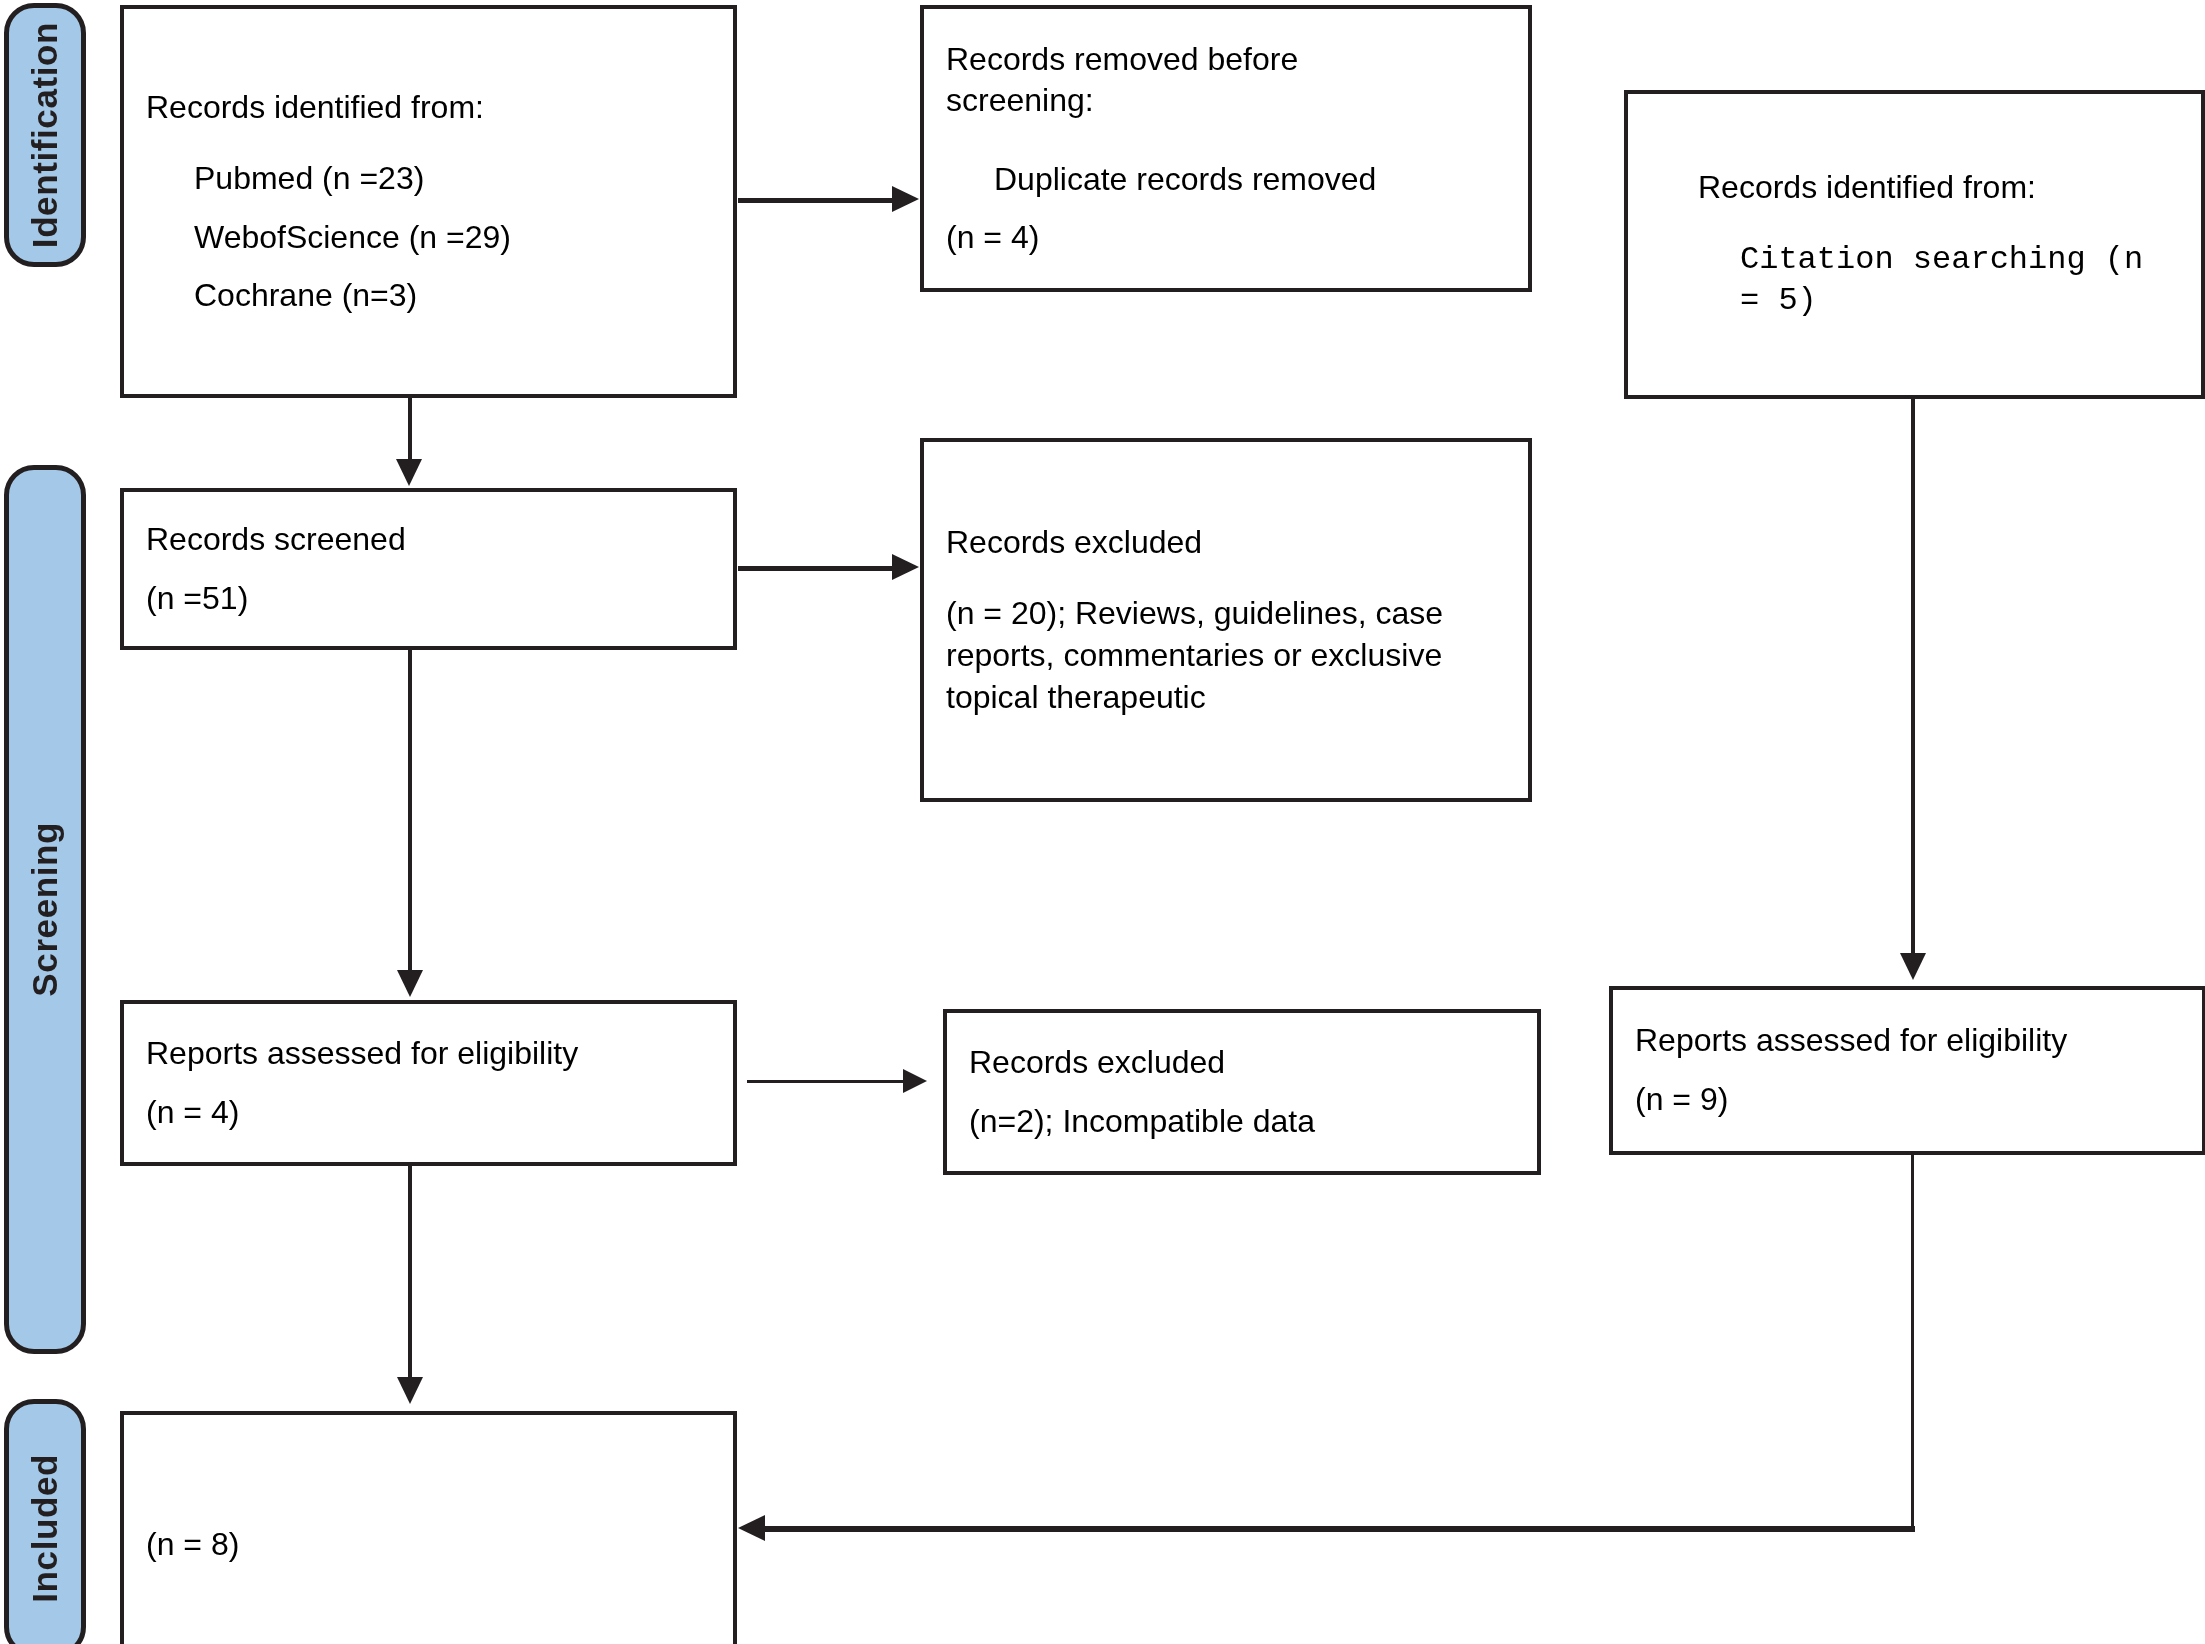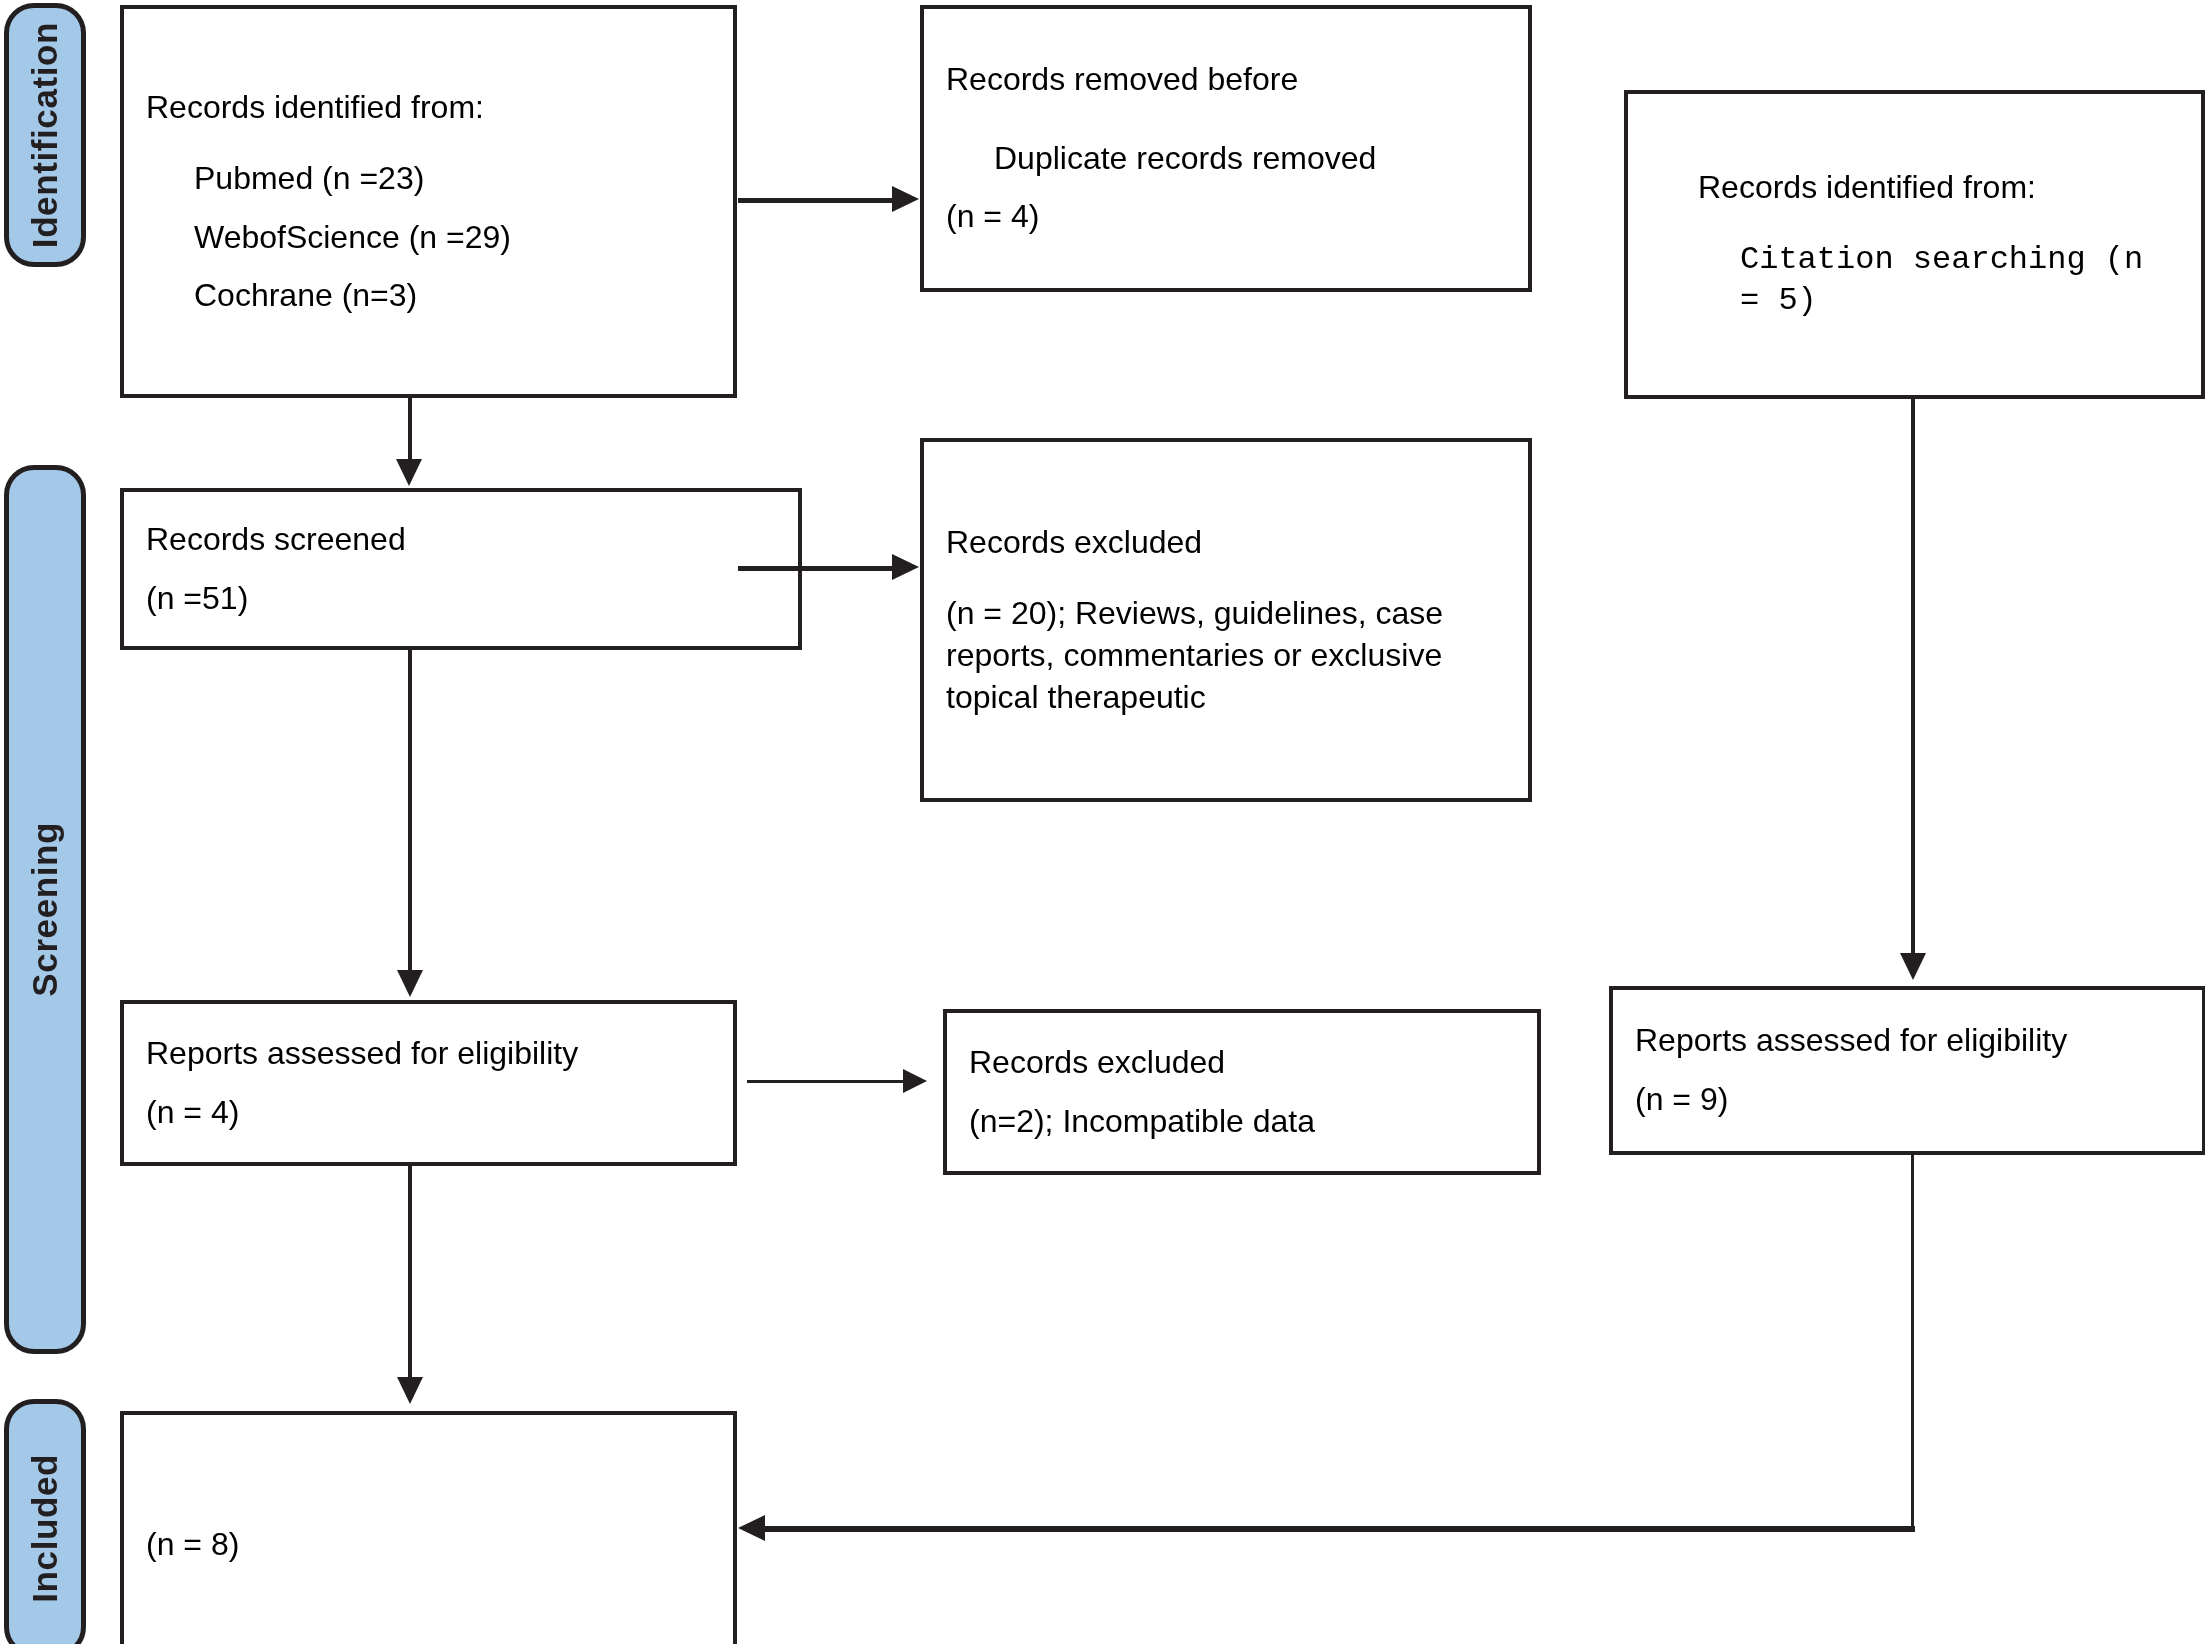--- a/index.html
+++ b/index.html
@@ -120,33 +120,34 @@
     <div class="spacer-md"></div>
     <div class="flow-line indent">Pubmed (n =23)</div>
     <div class="spacer-sm"></div>
     <div class="flow-line indent">WebofScience (n =29)</div>
     <div class="spacer-sm"></div>
     <div class="flow-line indent">Cochrane (n=3)</div>
   </div>
 
   <div class="flow-box" style="left:920px; top:5.2px; width:612px; height:287px;">
     <div class="flow-line"><span>Records removed </span><span class="em">before</span></div>
+    <div class="flow-line"><span class="em">screening</span><span>:</span></div>
     <div class="spacer-lg"></div>
     <div class="flow-line indent">Duplicate records removed</div>
     <div class="spacer-sm"></div>
     <div class="flow-line">(n = 4)</div>
   </div>
 
   <div class="flow-box" style="left:1624px; top:90px; width:581px; height:309px;">
     <div class="flow-line indent">Records identified from:</div>
     <div class="spacer-md"></div>
     <div class="flow-line indent" style="padding-left:90px;font-family:Liberation Mono, monospace;">Citation searching (n = 5)</div>
   </div>
 
-  <div class="flow-box" style="left:120px; top:488px; width:682px; height:162px;">
+  <div class="flow-box" style="left:120px; top:488px; width:617px; height:162px;">
     <div class="flow-line">Records screened</div>
     <div class="spacer-sm"></div>
     <div class="flow-line">(n =51)</div>
   </div>
 
   <div class="flow-box" style="left:920px; top:438px; width:612px; height:364px;">
     <div class="flow-line">Records excluded</div>
     <div class="spacer-md"></div>
     <div class="flow-line">(n = 20); Reviews, guidelines, case reports, commentaries or exclusive topical therapeutic</div>
   </div>

